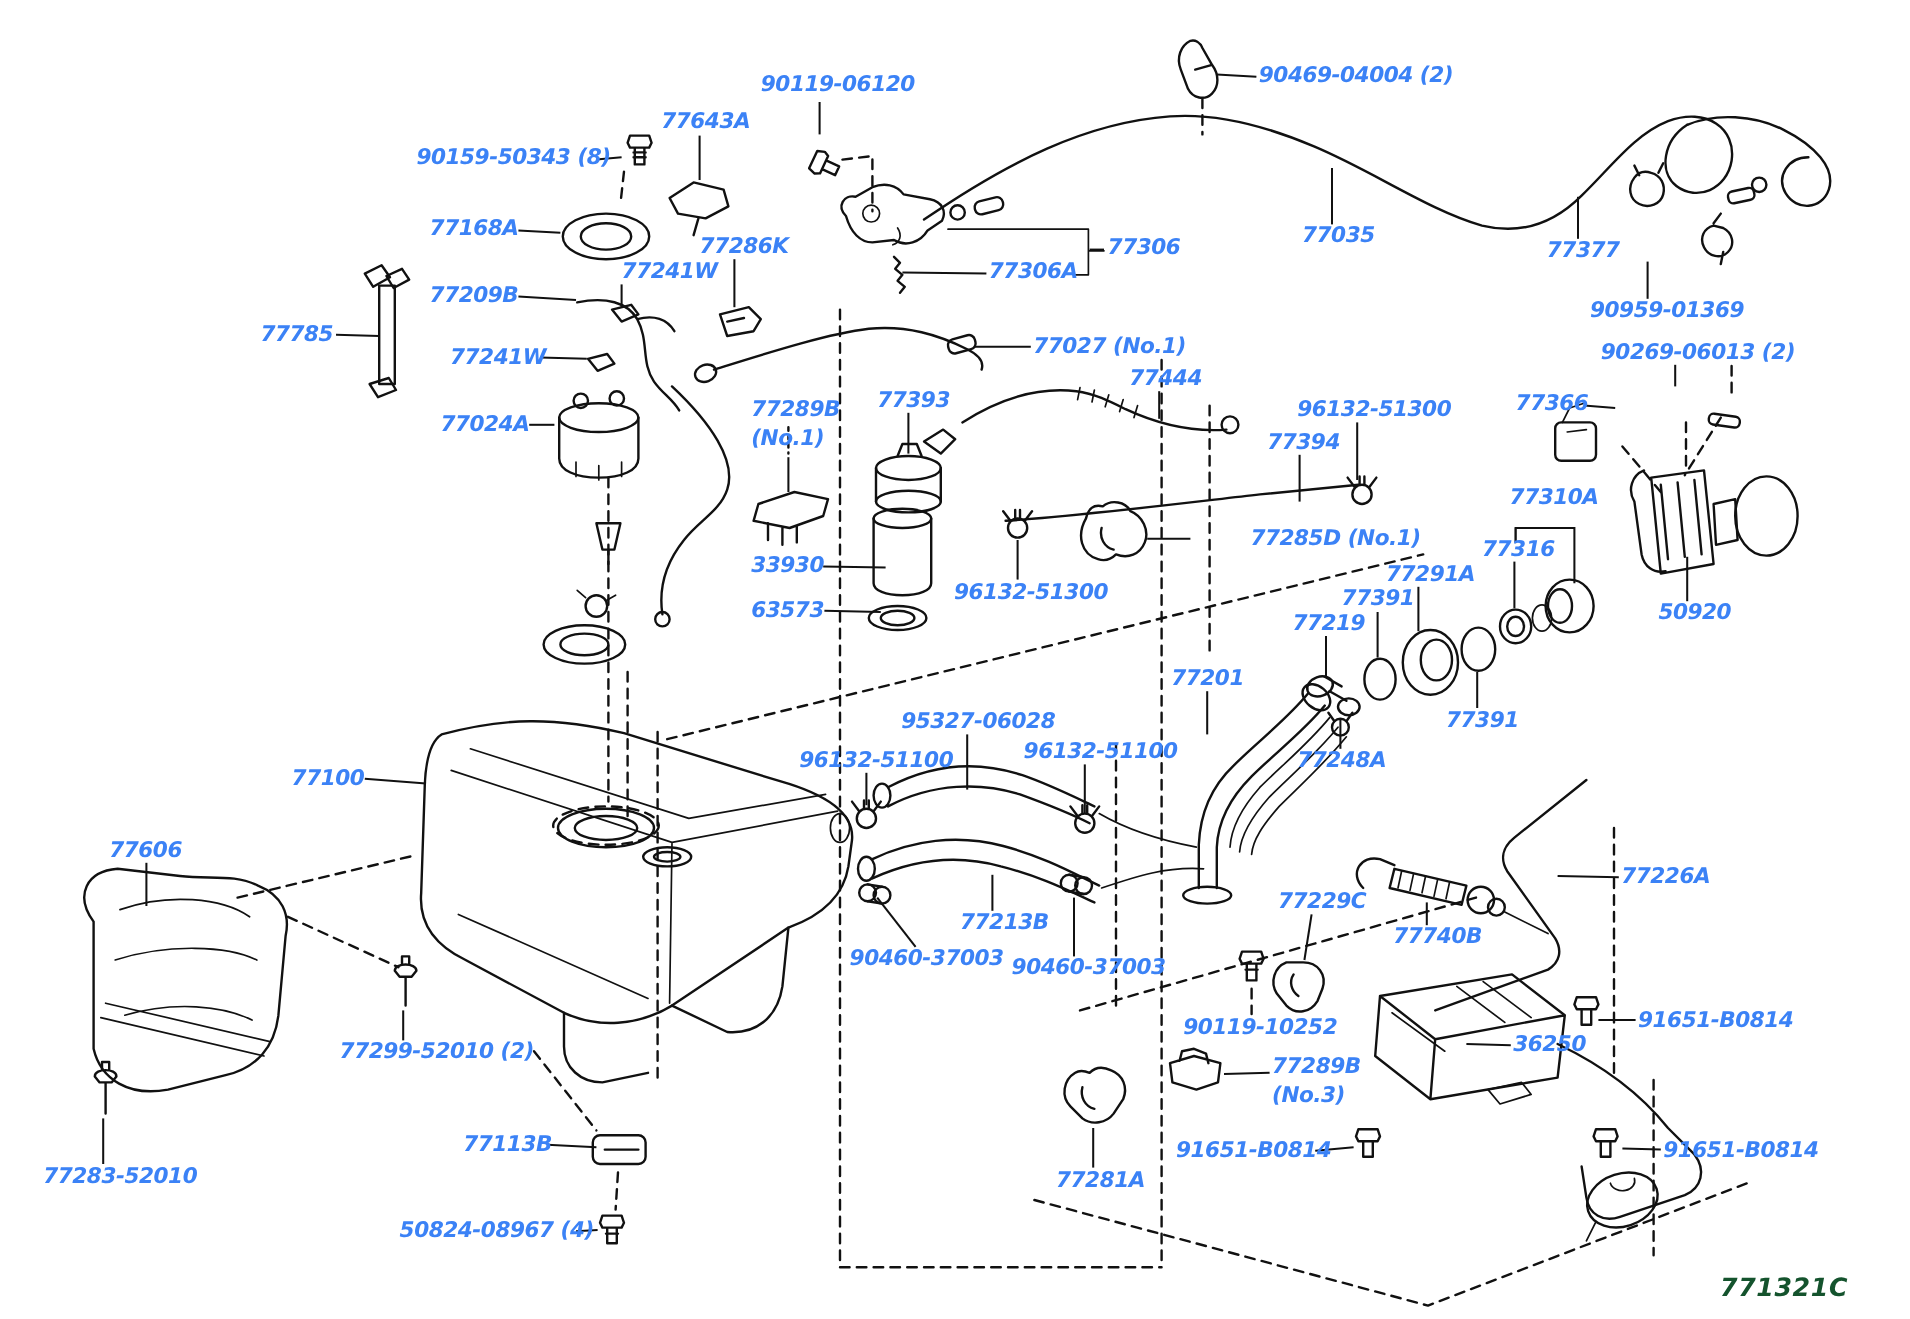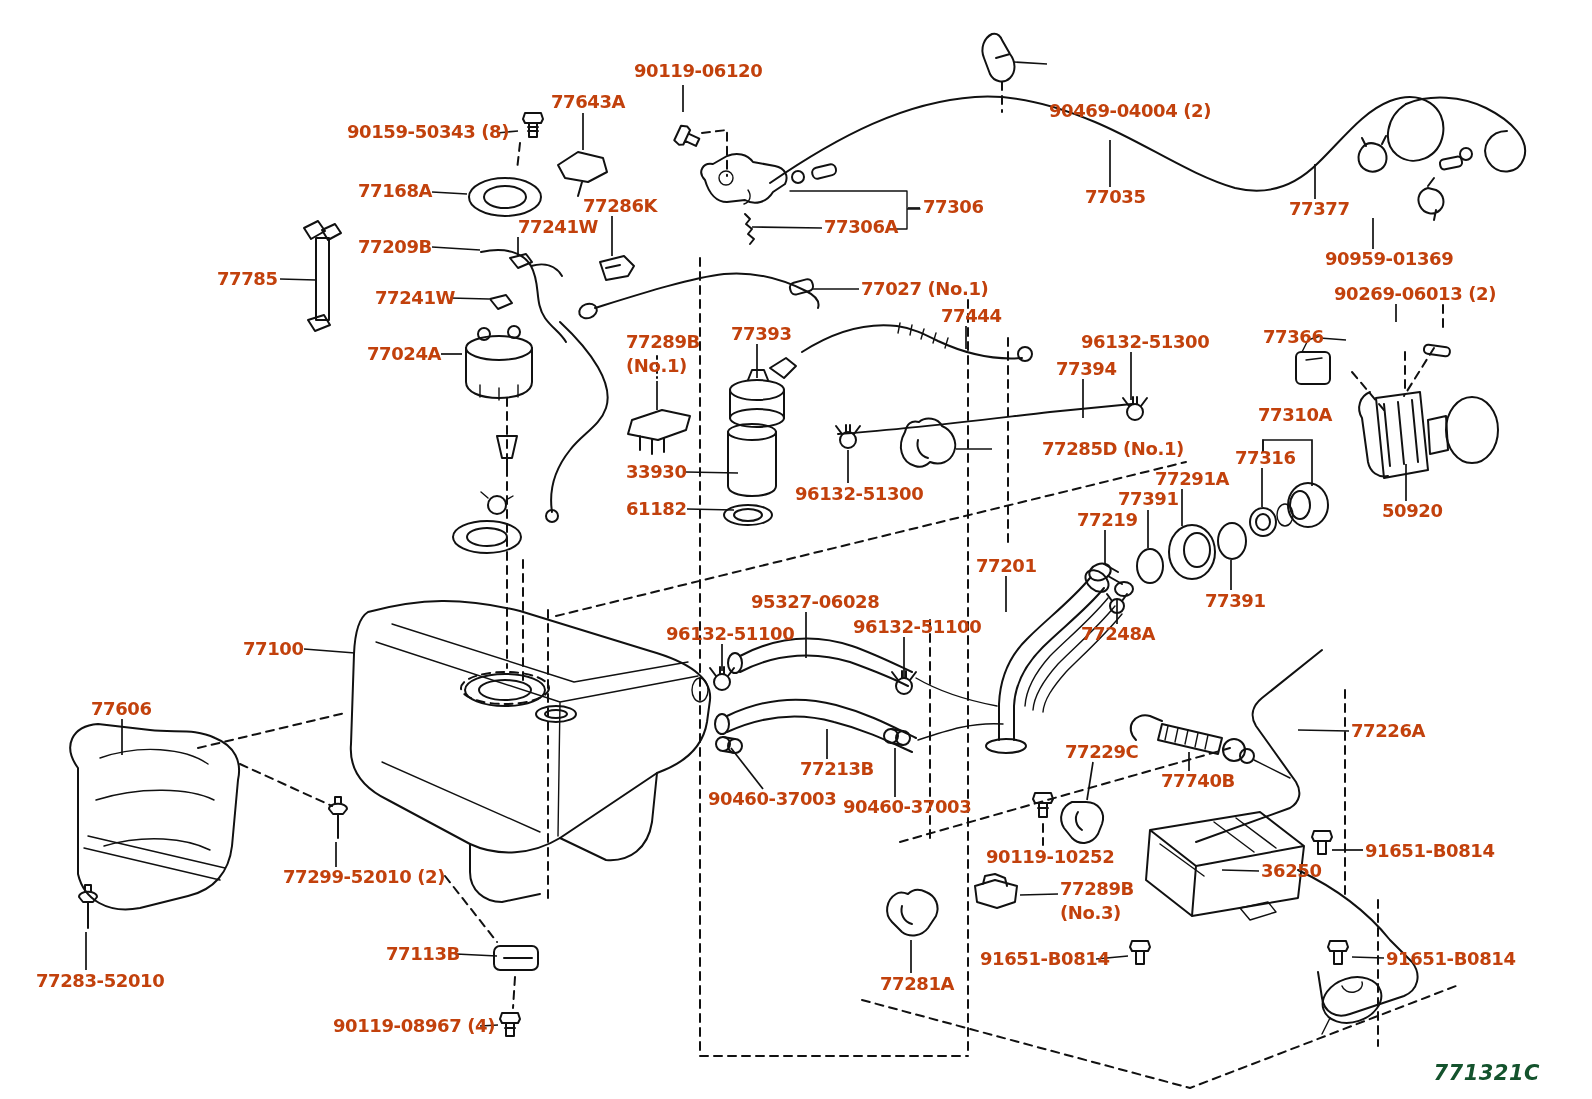--- a/index.html
+++ b/index.html
@@ -4,22 +4,22 @@
 <style>
   html,body{margin:0;padding:0;background:#fff;}
   #stage{position:relative;width:1592px;height:1099px;background:#fff;overflow:hidden;
          font-family:"DejaVu Sans","Liberation Sans",sans-serif;}
   #art,#leaders{position:absolute;left:0;top:0;}
   #art path,#art ellipse,#art circle,#art rect,#art line,#art polyline,#art polygon{
     fill:none;stroke:#111;stroke-width:2;stroke-linecap:round;stroke-linejoin:round;}
   #art .thin{stroke-width:1.4;}
   #art .dash{stroke-width:1.8;stroke-dasharray:8 6;}
   #leaders polyline{fill:none;stroke:#111;stroke-width:1.7;}
-  .lbl{position:absolute;font-weight:bold;font-size:18px;line-height:24px;color:#c2410c;
-       letter-spacing:-0.4px;white-space:pre-line;}
+  .lbl{position:absolute;font-weight:bold;font-size:18px;line-height:24px;color:#3b82f6;
+       letter-spacing:-0.4px;white-space:pre-line;font-style:italic;}
   .code{position:absolute;right:52px;bottom:14px;font-style:italic;font-weight:bold;
         font-size:21px;color:#14532d;letter-spacing:0.5px;}
 </style>
 </head>
 <body>
 
 <div id="stage">
 
   <svg id="art" width="1592" height="1099" viewBox="0 0 1592 1099">
 
@@ -324,21 +324,21 @@
       <polyline points="86,970 86,932"></polyline>
       <polyline points="456,954 497,956"></polyline>
       <polyline points="480,1026 498,1025"></polyline>
     </svg>
 
   <div id="labels">
       <div class="lbl" style="left: 634px; top: 59px;">90119-06120</div>
       <div class="lbl" style="left: 551px; top: 90px;">77643A</div>
       <div class="lbl" style="left: 347px; top: 120px;">90159-50343 (8)</div>
       <div class="lbl" style="left: 358px; top: 179px;">77168A</div>
-      <div class="lbl" style="left: 1049px; top: 51px; margin-top: 48px;">90469-04004 (2)</div>
+      <div class="lbl" style="left: 1049px; top: 51px;">90469-04004 (2)</div>
       <div class="lbl" style="left: 1085px; top: 185px;">77035</div>
       <div class="lbl" style="left: 1289px; top: 197px;">77377</div>
       <div class="lbl" style="left: 1325px; top: 247px;">90959-01369</div>
       <div class="lbl" style="left: 1334px; top: 282px;">90269-06013 (2)</div>
       <div class="lbl" style="left: 583px; top: 194px;">77286K</div>
       <div class="lbl" style="left: 518px; top: 215px;">77241W</div>
       <div class="lbl" style="left: 358px; top: 235px;">77209B</div>
       <div class="lbl" style="left: 923px; top: 195px;">77306</div>
       <div class="lbl" style="left: 824px; top: 215px;">77306A</div>
       <div class="lbl" style="left: 217px; top: 267px;">77785</div>
@@ -348,21 +348,21 @@
       <div class="lbl" style="left: 367px; top: 342px;">77024A</div>
       <div class="lbl" style="left: 626px; top: 330px;">77289B
 (No.1)</div>
       <div class="lbl" style="left: 731px; top: 322px;">77393</div>
       <div class="lbl" style="left: 1081px; top: 330px;">96132-51300</div>
       <div class="lbl" style="left: 1056px; top: 357px;">77394</div>
       <div class="lbl" style="left: 1263px; top: 325px;">77366</div>
       <div class="lbl" style="left: 994px; top: 437px; margin-left: 48px;">77285D (No.1)</div>
       <div class="lbl" style="left: 795px; top: 482px;">96132-51300</div>
       <div class="lbl" style="left: 626px; top: 460px;">33930</div>
-      <div class="lbl" style="left: 626px; top: 497px;">61182</div>
+      <div class="lbl" style="left: 626px; top: 497px;">63573</div>
       <div class="lbl" style="left: 1258px; top: 403px;">77310A</div>
       <div class="lbl" style="left: 1235px; top: 446px;">77316</div>
       <div class="lbl" style="left: 1155px; top: 467px;">77291A</div>
       <div class="lbl" style="left: 1118px; top: 487px;">77391</div>
       <div class="lbl" style="left: 1077px; top: 508px;">77219</div>
       <div class="lbl" style="left: 1382px; top: 499px;">50920</div>
       <div class="lbl" style="left: 1205px; top: 589px;">77391</div>
       <div class="lbl" style="left: 1081px; top: 622px;">77248A</div>
       <div class="lbl" style="left: 976px; top: 554px;">77201</div>
       <div class="lbl" style="left: 243px; top: 637px;">77100</div>
@@ -380,17 +380,17 @@
       <div class="lbl" style="left: 986px; top: 845px;">90119-10252</div>
       <div class="lbl" style="left: 1060px; top: 877px;">77289B
 (No.3)</div>
       <div class="lbl" style="left: 1261px; top: 859px;">36250</div>
       <div class="lbl" style="left: 1365px; top: 839px;">91651-B0814</div>
       <div class="lbl" style="left: 980px; top: 947px;">91651-B0814</div>
       <div class="lbl" style="left: 1386px; top: 947px;">91651-B0814</div>
       <div class="lbl" style="left: 880px; top: 972px;">77281A</div>
       <div class="lbl" style="left: 36px; top: 969px;">77283-52010</div>
       <div class="lbl" style="left: 386px; top: 942px;">77113B</div>
-      <div class="lbl" style="left: 333px; top: 1014px;">90119-08967 (4)</div>
+      <div class="lbl" style="left: 333px; top: 1014px;">50824-08967 (4)</div>
     </div>
 
   <div class="code">771321C</div>
 </div>
 
 </body></html>

